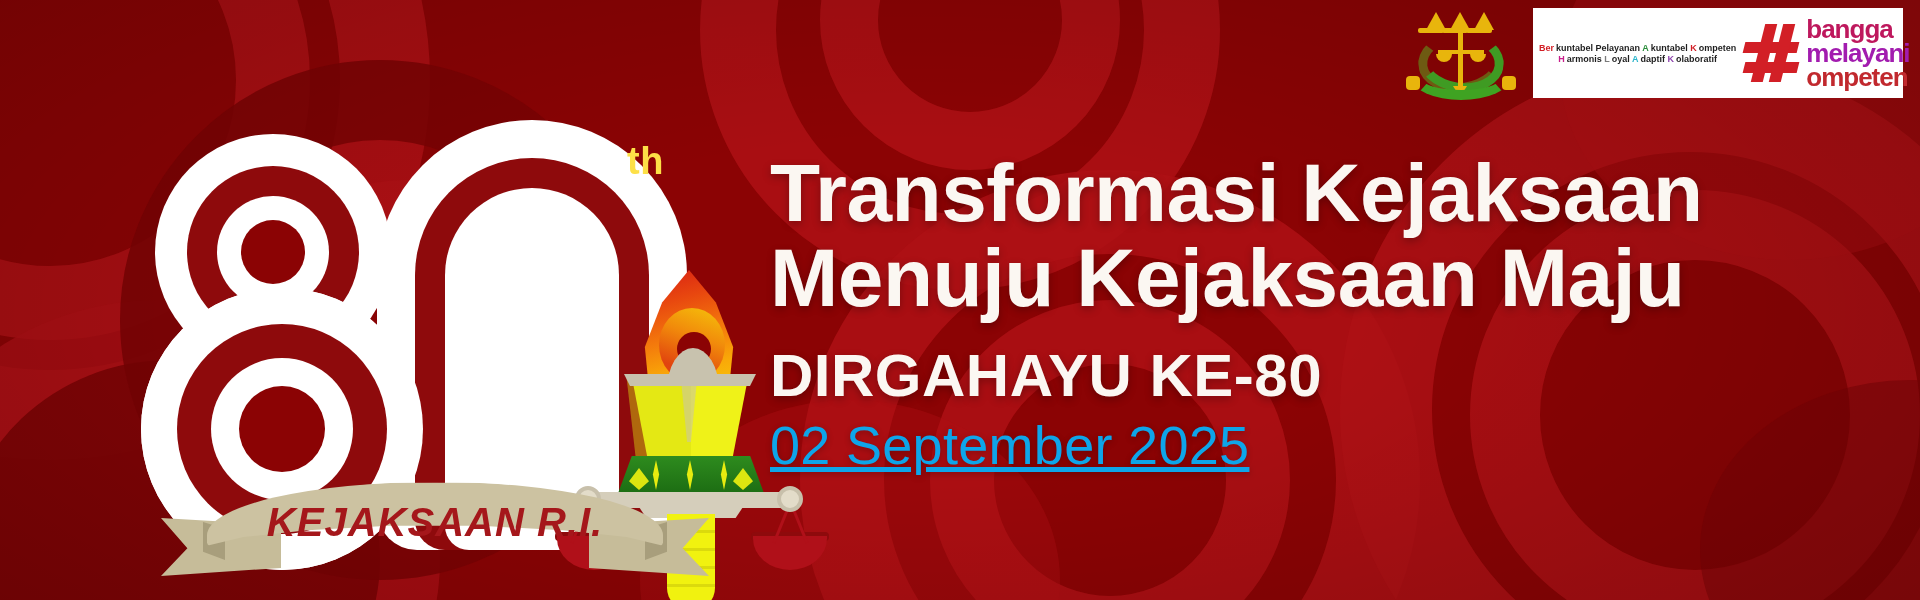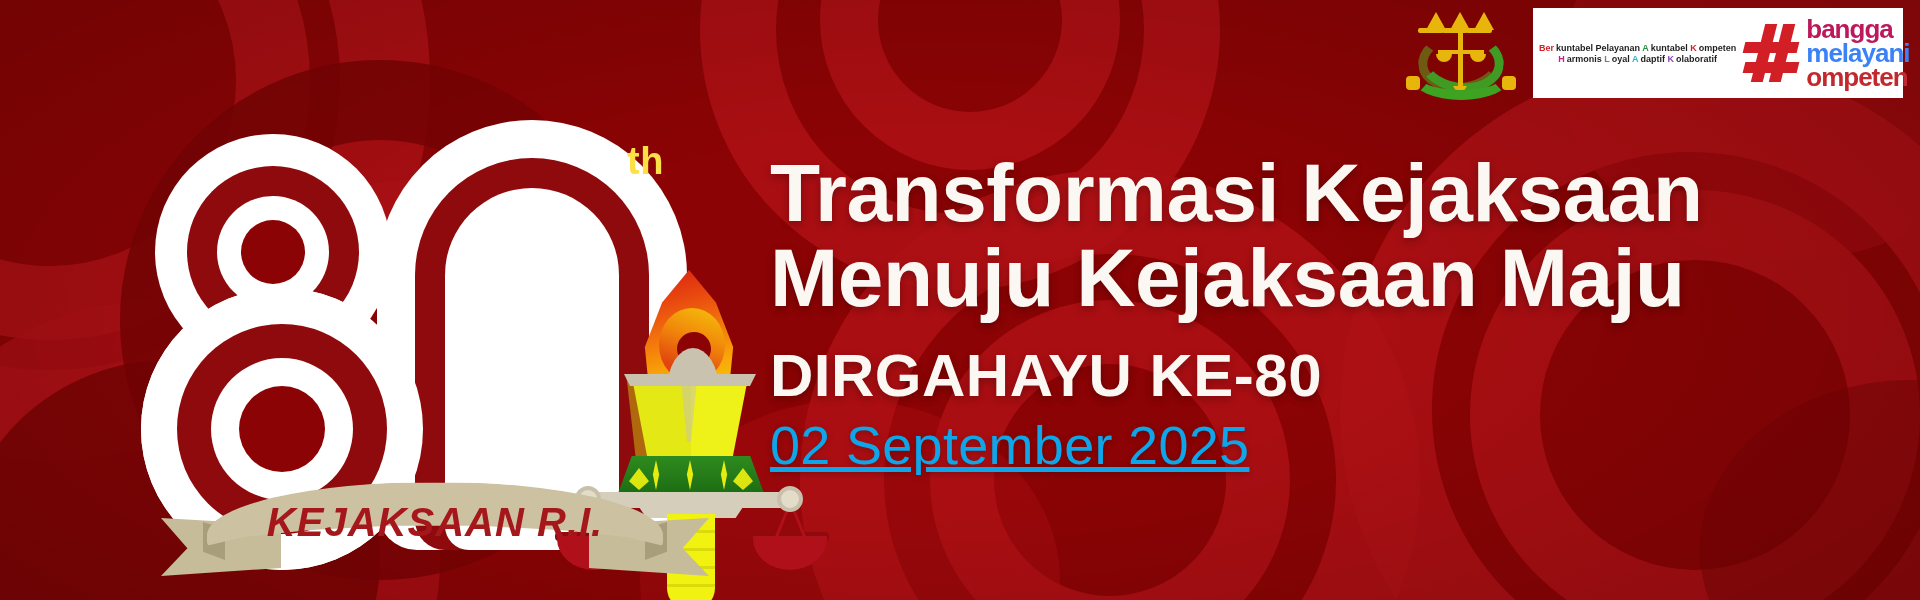--- a/index.html
+++ b/index.html
@@ -323,21 +323,21 @@
   .hbar{ position:absolute; background:#D21F26; }
   .hbar.h1{ left:2px; top:20px; width:54px; height:11px; transform:skewX(-14deg); }
   .hbar.h2{ left:2px; top:40px; width:54px; height:11px; transform:skewX(-14deg); }
   .hbar.v1{ left:16px; top:2px; width:12px; height:58px; transform:skewX(-14deg); }
   .hbar.v2{ left:34px; top:2px; width:12px; height:58px; transform:skewX(-14deg); }
   #bangga{
     line-height:1; margin-left:2px;
   }
   #bangga .ln{ font-weight:bold; letter-spacing:-1px; display:block; }
   #bangga .b1{ color:#be185d; font-size:26px; }
-  #bangga .b2{ color:#3b82f6; font-size:26px; margin-top:-2px;}
+  #bangga .b2{ color:#a21caf; font-size:26px; margin-top:-2px;}
   #bangga .b3{ color:#C1292E; font-size:26px; margin-top:-2px;}
 </style>
 </head>
 <body>
 
 <div id="banner">
 
   <div class="bg-layer">
 
     <div class="ring" style="left:-330px; top:-300px; width:760px; height:760px; border-width:90px;"></div>

